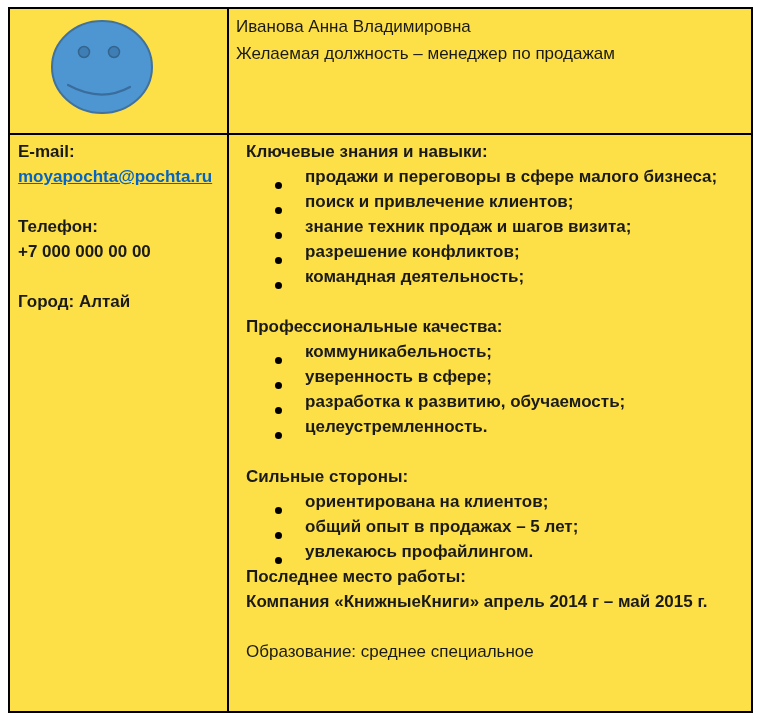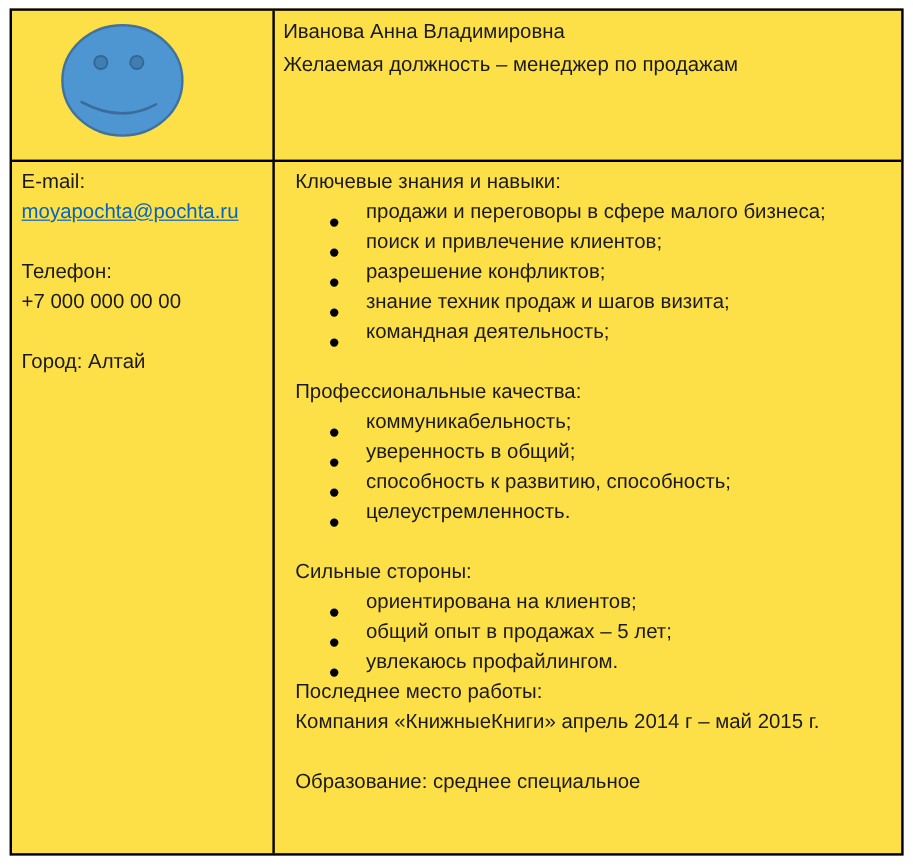--- a/index.html
+++ b/index.html
@@ -45,21 +45,21 @@
     border-right: 2px solid var(--border);
     padding: 4px 8px;
     font-size: 17px;
     line-height: 25px;
   }
   .cell-details {
     padding: 4px 17px;
     font-size: 17px;
     line-height: 25px;
   }
-  .group { margin: 0 0 25px 0; }
+  .group { margin: 0 0 25px 0; font-weight: bold; }
   .group:last-child { margin-bottom: 0; }
   a.email-link {
     color: var(--link);
     text-decoration: underline;
   }
   .bullet-item { display: flex; align-items: flex-end; }
   .bullet-dot {
     flex: 0 0 7px;
     width: 7px; height: 7px;
     border-radius: 50%;
@@ -110,52 +110,52 @@
     <span class="bullet-text">продажи и переговоры в сфере малого бизнеса;</span>
   </div>
 
   <div class="bullet-item">
     <span class="bullet-dot"></span>
     <span class="bullet-text">поиск и привлечение клиентов;</span>
   </div>
 
   <div class="bullet-item">
     <span class="bullet-dot"></span>
-    <span class="bullet-text">разрешение конфликтов;</span>
+    <span class="bullet-text">знание техник продаж и шагов визита;</span>
   </div>
 
   <div class="bullet-item">
     <span class="bullet-dot"></span>
-    <span class="bullet-text">знание техник продаж и шагов визита;</span>
+    <span class="bullet-text">разрешение конфликтов;</span>
   </div>
 
   <div class="bullet-item">
     <span class="bullet-dot"></span>
     <span class="bullet-text">командная деятельность;</span>
   </div>
 
 </div>
   </div>
 
   <div class="group">
     <div>Профессиональные качества:</div>
     <div>
   <div class="bullet-item">
     <span class="bullet-dot"></span>
     <span class="bullet-text">коммуникабельность;</span>
   </div>
 
   <div class="bullet-item">
     <span class="bullet-dot"></span>
-    <span class="bullet-text">уверенность в общий;</span>
+    <span class="bullet-text">уверенность в сфере;</span>
   </div>
 
   <div class="bullet-item">
     <span class="bullet-dot"></span>
-    <span class="bullet-text">способность к развитию, способность;</span>
+    <span class="bullet-text">разработка к развитию, обучаемость;</span>
   </div>
 
   <div class="bullet-item">
     <span class="bullet-dot"></span>
     <span class="bullet-text">целеустремленность.</span>
   </div>
 </div>
   </div>
 
   <div class="group">

